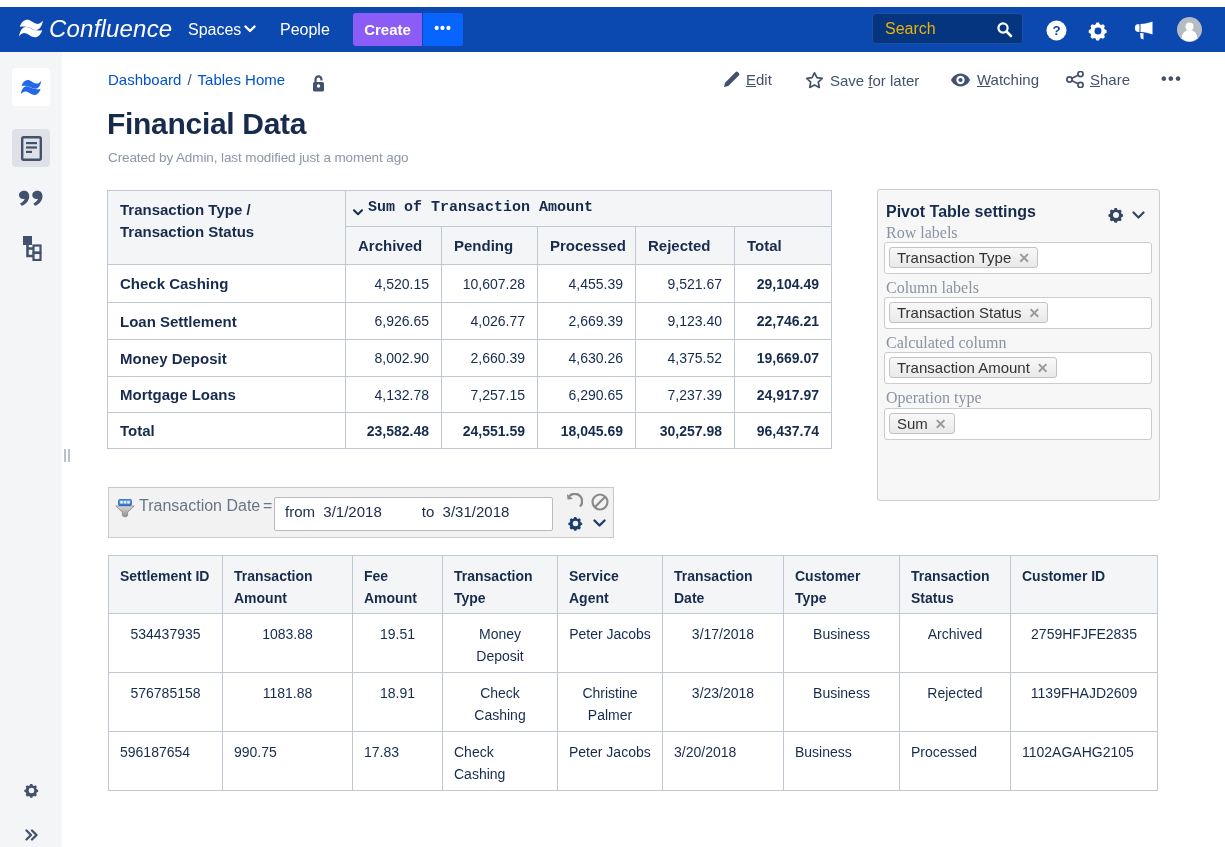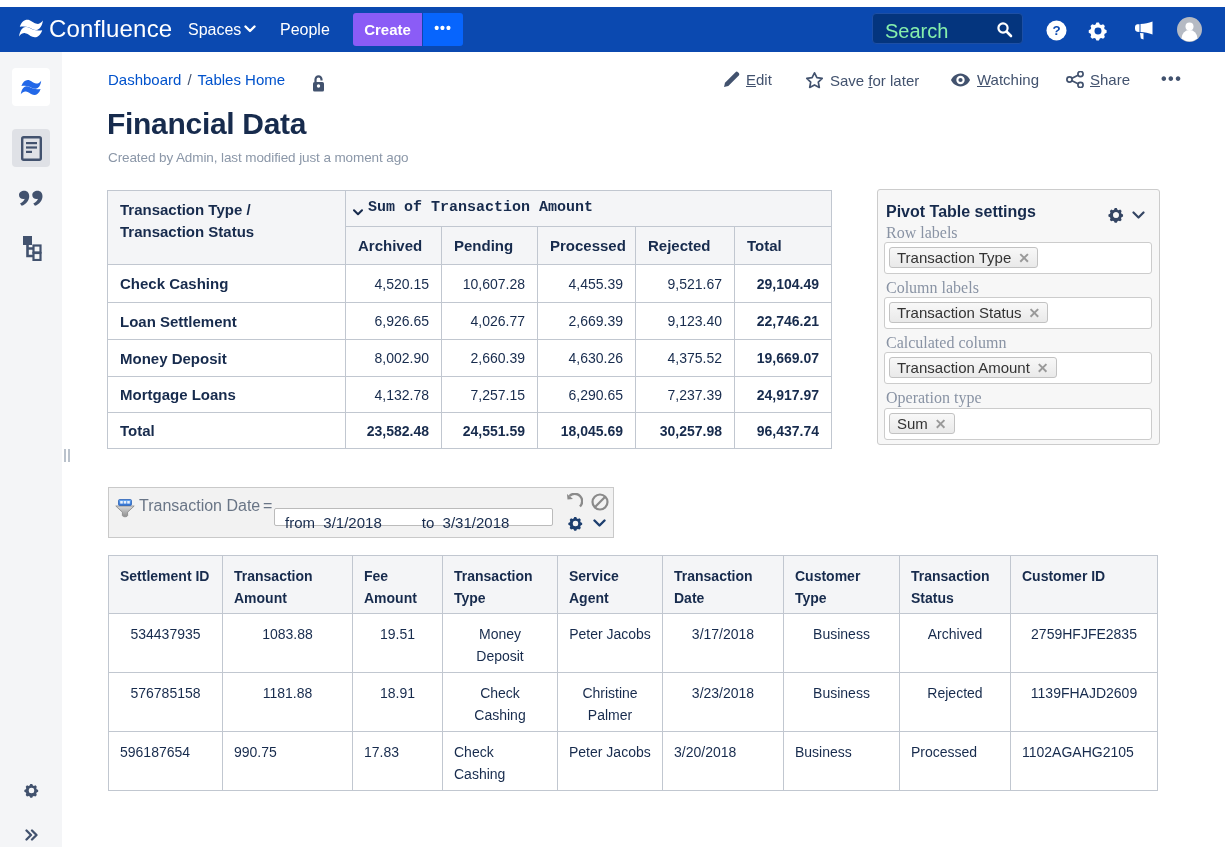--- a/index.html
+++ b/index.html
@@ -3,26 +3,26 @@
 <meta charset="utf-8">
 <style>
 * { box-sizing: border-box; margin:0; padding:0; }
 html,body { width:1225px; height:847px; overflow:hidden; }
 body { font-family:"Liberation Sans", sans-serif; background:#fff; position:relative; }
 .abs { position:absolute; }
 
 
 #nav { position:absolute; top:7px; left:0; width:1225px; height:45px; background:#0b49b0; color:#fff; }
 #nav .logo-wrap { position:absolute; left:17px; top:7px; display:flex; align-items:center; }
-#nav .brand { font-size:24px; color:#fff; letter-spacing:0.2px; margin-left:4px; font-weight:400; }
+#nav .brand { font-size:24px; color:#fff; letter-spacing:0.2px; margin-left:4px; font-weight:400;font-style:italic; }
 .navitem { position:absolute; font-size:16px; color:#fff; top:14px; }
 #btn-create { position:absolute; left:353px; top:6px; width:69px; height:33px; background:#8b5cf6; border-radius:3px 0 0 3px; color:#fff; font-weight:bold; font-size:15px; text-align:center; line-height:33px; }
 #btn-dots { position:absolute; left:423px; top:6px; width:40px; height:33px; background:#0765fd; border-radius:0 3px 3px 0; color:#fff; font-weight:bold; font-size:14px; text-align:center; line-height:30px; letter-spacing:1px; }
 #searchbox { position:absolute; left:872px; top:6px; width:151px; height:31px; background:#04357e; border:1px solid #1d4fa5; border-radius:4px; }
-#searchbox .ph { position:absolute; left:12px; top:6px; font-size:20px; color:#86efac; }
+#searchbox .ph { position:absolute; left:12px; top:6px; font-size:16px; color:#eab308; }
 
 
 #sidebar { position:absolute; top:52px; left:0; width:62px; height:795px; background:#f4f5f7; }
 .sideicon { position:absolute; left:12px; width:38px; height:38px; border-radius:4px; display:flex; align-items:center; justify-content:center; }
 
 
 #crumbs { position:absolute; left:108px; top:71px; font-size:15px; color:#0052cc; }
 #crumbs .sep { color:#42526e; padding:0 6px; }
 #title { position:absolute; left:107px; top:107px; font-size:30px; font-weight:bold; color:#172b4d; letter-spacing:-0.3px; }
 #byline { position:absolute; left:108px; top:150px; font-size:13.5px; color:#8b97a8; letter-spacing:-0.1px; }
@@ -34,31 +34,31 @@
 td, th { border:1px solid #c1c7d0; overflow:hidden; }
 th { background:#f4f5f7; font-weight:bold; text-align:left; }
 
 
 #pivot { position:absolute; left:107px; top:190px; }
 #pivot th, #pivot td { padding:0 12px; }
 #pivot td.num { text-align:right; }
 #pivot .b { font-weight:bold; }
 
 
-#panel { position:absolute; left:877px; top:189px; width:283px; height:256px; background:#f7f7f7; border:1px solid #cccccc; border-radius:3px; }
+#panel { position:absolute; left:877px; top:189px; width:283px; height:312px; background:#f7f7f7; border:1px solid #cccccc; border-radius:3px; }
 #panel h3 { position:absolute; left:8px; top:13px; font-size:16px; color:#172b4d; }
 #panel .plabel { position:absolute; left:8px; font-size:16px; color:#8993a4;font-family:Liberation Serif, serif; }
 #panel .pinput { position:absolute; left:6px; width:268px; height:32px; background:#fff; border:1px solid #cccccc; border-radius:3px; padding:4px; }
 .chip { display:inline-flex; align-items:center; height:21px; background:linear-gradient(#f8f8f8,#e9e9e9); border:1px solid #c2c2c2; border-radius:3px; padding:0 7px; font-size:15px; color:#333; gap:7px; }
 .chip .x { color:#999; font-weight:bold; font-size:14px; }
 
 
 #filterbar { position:absolute; left:108px; top:487px; width:506px; height:51px; background:#f2f2f2; border:1px solid #c9c9c9; }
 #filterbar .flabel { position:absolute; left:30px; top:9px; font-size:16px; color:#697586; }
-#filterbar .finput { position:absolute; left:165px; top:20px; width:279px; height:18px; background:#fff; border:1px solid #bbbbbb; border-radius:2px; font-size:15px; color:#172b4d; line-height:27px; }
+#filterbar .finput { position:absolute; left:165px; top:9px; width:279px; height:34px; background:#fff; border:1px solid #bbbbbb; border-radius:2px; font-size:15px; color:#172b4d; line-height:27px; }
 
 
 #data { position:absolute; left:108px; top:555px; }
 #data th { padding:9px 11px 3px; vertical-align:top; line-height:22px; }
 #data td { padding:9px 11px 5px; vertical-align:top; line-height:22px; }
 
 svg { display:block; }
 </style>
 </head>
 <body>

